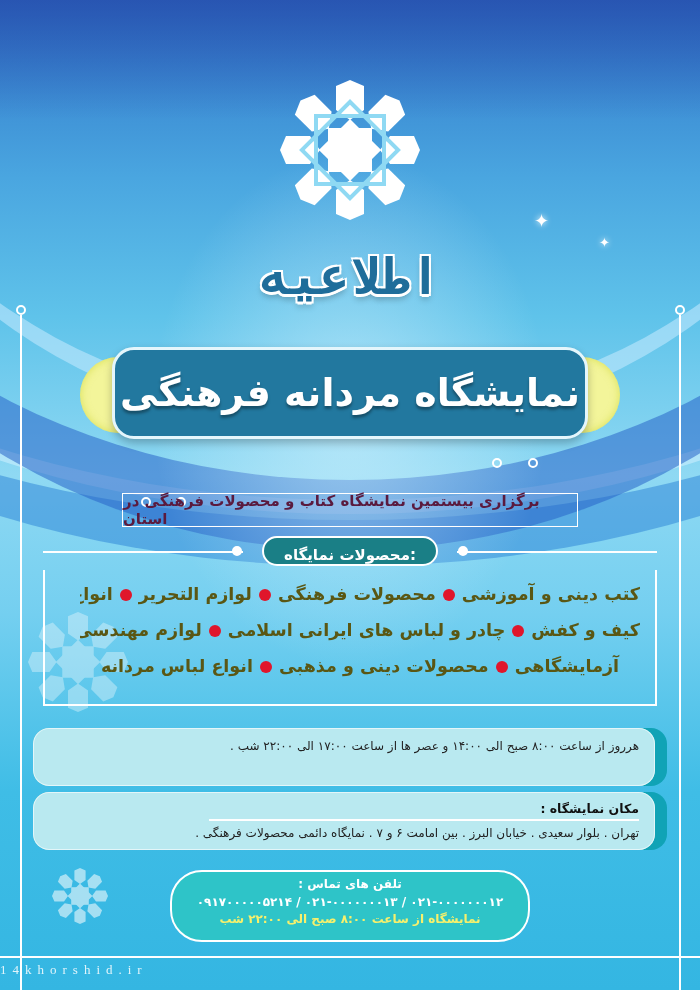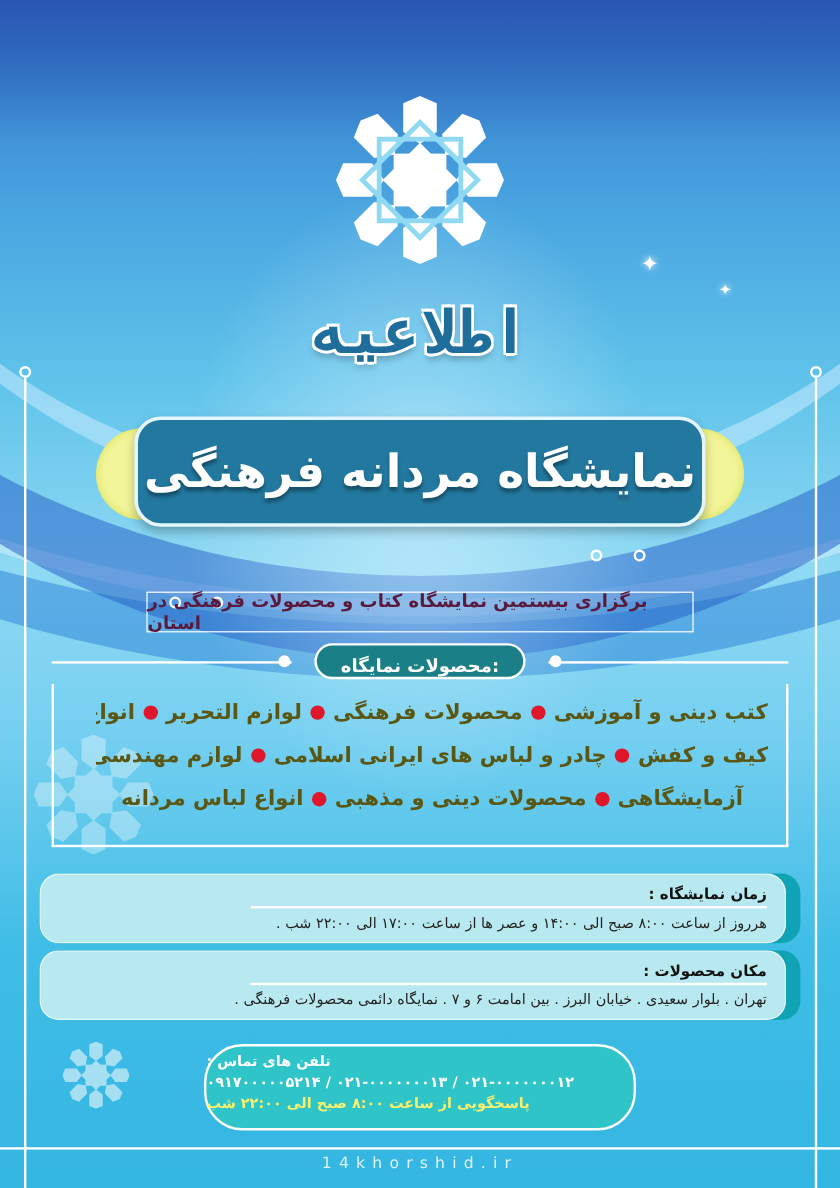--- a/index.html
+++ b/index.html
@@ -38,26 +38,26 @@
   .products-pill span{color:#fff;font-weight:bold;font-size:15px;}
   .products{position:absolute;left:80px;top:576px;width:560px;direction:rtl;text-align:center;}
   .products .line{font-weight:bold;font-size:17.5px;color:#5a5714;height:36px;line-height:36px;white-space:nowrap;overflow:hidden;}
   .bullet{display:inline-block;width:12px;height:12px;border-radius:50%;background:#e0162b;margin:0 7px;vertical-align:middle;}
   .info-card{position:absolute;left:33px;width:634px;border-radius:16px;background:#10a3b6;}
   .info-inner{position:absolute;left:12px;right:0;top:0;bottom:0;border-radius:16px;background:#b9e9f0;
     box-shadow:inset 0 0 0 1px rgba(255,255,255,.6);direction:rtl;padding:6px 16px 0 16px;box-sizing:border-box;}
   .info-label{font-weight:bold;font-size:12.5px;color:#111;display:inline-block;border-bottom:2px solid #fff;padding-bottom:3px;min-width:430px;text-align:right;}
   .info-value{font-size:12px;color:#222;margin-top:5px;}
   .contact{position:absolute;left:170px;top:870px;width:360px;height:72px;background:#2ec4c8;border-radius:32px;
-    border:2px solid #fff;box-sizing:border-box;text-align:left;direction:rtl;}
+    border:2px solid #fff;box-sizing:border-box;text-align:center;direction:rtl;}
   .contact .lbl{color:#fff;font-weight:bold;font-size:12px;margin-top:5px;}
   .contact .phones{color:#fff;font-weight:bold;font-size:12px;margin-top:4px;direction:ltr;letter-spacing:.3px;}
   .contact .hours{color:#f6f06c;font-weight:bold;font-size:12px;margin-top:3px;}
   .footer-line{position:absolute;left:0;top:956px;width:700px;height:2px;background:#fff;}
-  .footer{position:absolute;left:0;top:962px;width:700px;text-align:center;color:rgba(255,255,255,.85);font-size:13px;letter-spacing:6px;}
+  .footer{position:absolute;left:0;top:962px;width:700px;color:rgba(255,255,255,.85);font-size:13px;letter-spacing:6px;font-family:Liberation Serif, serif;}
 </style>
 </head>
 <body>
 
 <div class="poster">
   <div class="topdark"></div>
   <div class="arc arc3"></div>
   <div class="arc arc4"></div>
   <div class="arc arc1"></div>
   <div class="arc arc2"></div>
@@ -161,33 +161,32 @@
     <div class="line">
       <span>کیف و کفش</span><span class="bullet"></span><span>چادر و لباس های ایرانی اسلامی</span><span class="bullet"></span><span>لوازم مهندسی و</span>
     </div>
     <div class="line">
       <span>آزمایشگاهی</span><span class="bullet"></span><span>محصولات دینی و مذهبی</span><span class="bullet"></span><span>انواع لباس مردانه</span>
     </div>
   </div>
 
   <div class="info-card" style="top:728px;height:58px;">
     <div class="info-inner" style="left:0;right:12px;">
-      <div class="info-label">زمان نمایشگاه :</div>
       <div class="info-value">هرروز از ساعت ۸:۰۰ صبح الی ۱۴:۰۰ و عصر ها از ساعت ۱۷:۰۰ الی ۲۲:۰۰ شب .</div>
     </div>
   </div>
 
   <div class="info-card" style="top:792px;height:58px;">
     <div class="info-inner" style="left:0;right:12px;">
-      <div class="info-label">مکان محصولات :</div>
+      <div class="info-label">مکان نمایشگاه :</div>
       <div class="info-value">تهران . بلوار سعیدی . خیابان البرز . بین امامت ۶ و ۷ . نمایگاه دائمی محصولات فرهنگی .</div>
     </div>
   </div>
 
   <div class="contact">
     <div class="lbl">تلفن های تماس :</div>
     <div class="phones">۰۹۱۷۰۰۰۰۰۵۲۱۴ / ۰۲۱-۰۰۰۰۰۰۰۱۳ / ۰۲۱-۰۰۰۰۰۰۰۱۲</div>
-    <div class="hours">پاسخگویی از ساعت ۸:۰۰ صبح الی ۲۲:۰۰ شب</div>
+    <div class="hours">نمایشگاه از ساعت ۸:۰۰ صبح الی ۲۲:۰۰ شب</div>
   </div>
 
   <div class="footer-line"></div>
   <div class="footer">14khorshid.ir</div>
 </div>
 
 </body></html>

